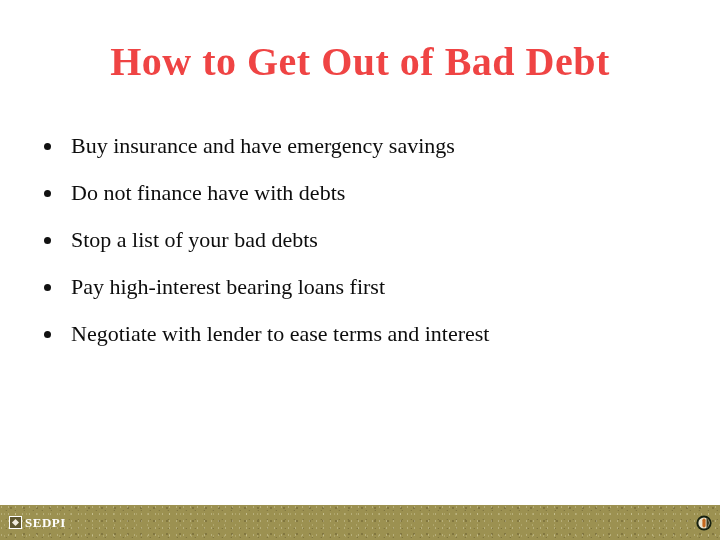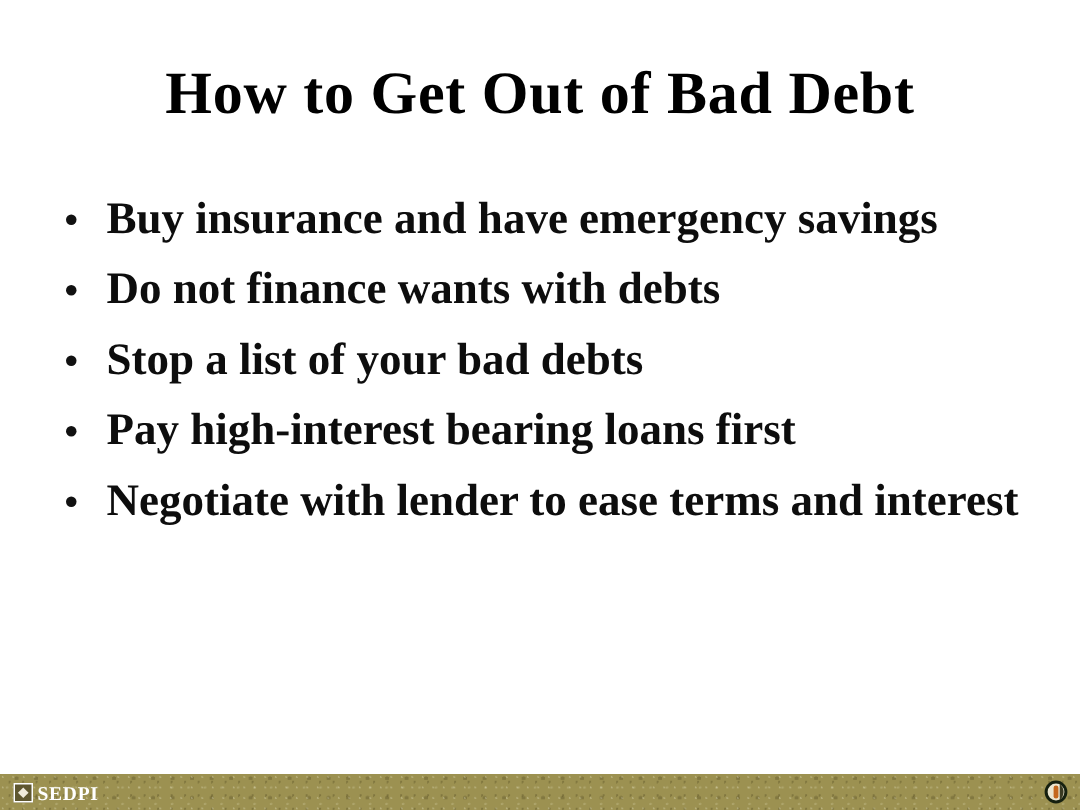--- a/index.html
+++ b/index.html
@@ -7,48 +7,47 @@
     width:720px;height:540px;position:relative;overflow:hidden;
     background:#ffffff;
     font-family:"Liberation Serif", serif;
   }
   .slide{width:720px;height:540px;position:relative;}
 
   
   .title{
     position:absolute;top:38px;left:0;width:720px;
     text-align:center;
-    font-size:40px;font-weight:bold;color:#000000;
+    font-size:40px;font-weight:bold;color:#ef4444;
     letter-spacing:0.5px;
   }
 
   
   .bullets{
     position:absolute;top:124px;left:42px;width:648px;
     margin:0;padding:0;list-style:none;
   }
   .bullet-row{
     display:flex;align-items:flex-start;
     height:47px;
   }
   .dot{
     flex:0 0 auto;
     width:7px;height:7px;border-radius:50%;
     background:#111;
     margin-top:19px;margin-right:20px;margin-left:2px;
   }
   .bullet-text{
-    font-size:30px;color:#0d0d0d;line-height:44px;
+    font-size:22px;color:#0d0d0d;line-height:44px;
     white-space:nowrap;
-    font-weight:bold;
   }
 
   
   .footer-bar{
-    position:absolute;left:0;bottom:0;width:720px;height:24px;
+    position:absolute;left:0;bottom:0;width:720px;height:35px;
     background-color:#9c9151;
     background-image:
       radial-gradient(circle at 25% 30%, rgba(255,255,235,.28) 0 9%, transparent 10%),
       radial-gradient(circle at 70% 60%, rgba(66,58,22,.30) 0 9%, transparent 10%),
       radial-gradient(circle at 42% 82%, rgba(255,255,225,.18) 0 8%, transparent 9%),
       radial-gradient(circle at 85% 22%, rgba(55,48,16,.26) 0 8%, transparent 9%);
     background-size:7px 7px, 9px 9px, 11px 11px, 13px 13px;
     display:flex;align-items:center;justify-content:space-between;
   }
   .brand{
@@ -79,21 +78,21 @@
 
   <div class="title">How to Get Out of Bad Debt</div>
 
   <ul class="bullets">
     <li class="bullet-row">
       <span class="dot"></span>
       <span class="bullet-text">Buy insurance and have emergency savings</span>
     </li>
     <li class="bullet-row">
       <span class="dot"></span>
-      <span class="bullet-text">Do not finance wants with debts</span>
+      <span class="bullet-text">Do not finance have with debts</span>
     </li>
     <li class="bullet-row">
       <span class="dot"></span>
       <span class="bullet-text">Stop a list of your bad debts</span>
     </li>
     <li class="bullet-row">
       <span class="dot"></span>
       <span class="bullet-text">Pay high-interest bearing loans first</span>
     </li>
     <li class="bullet-row">

